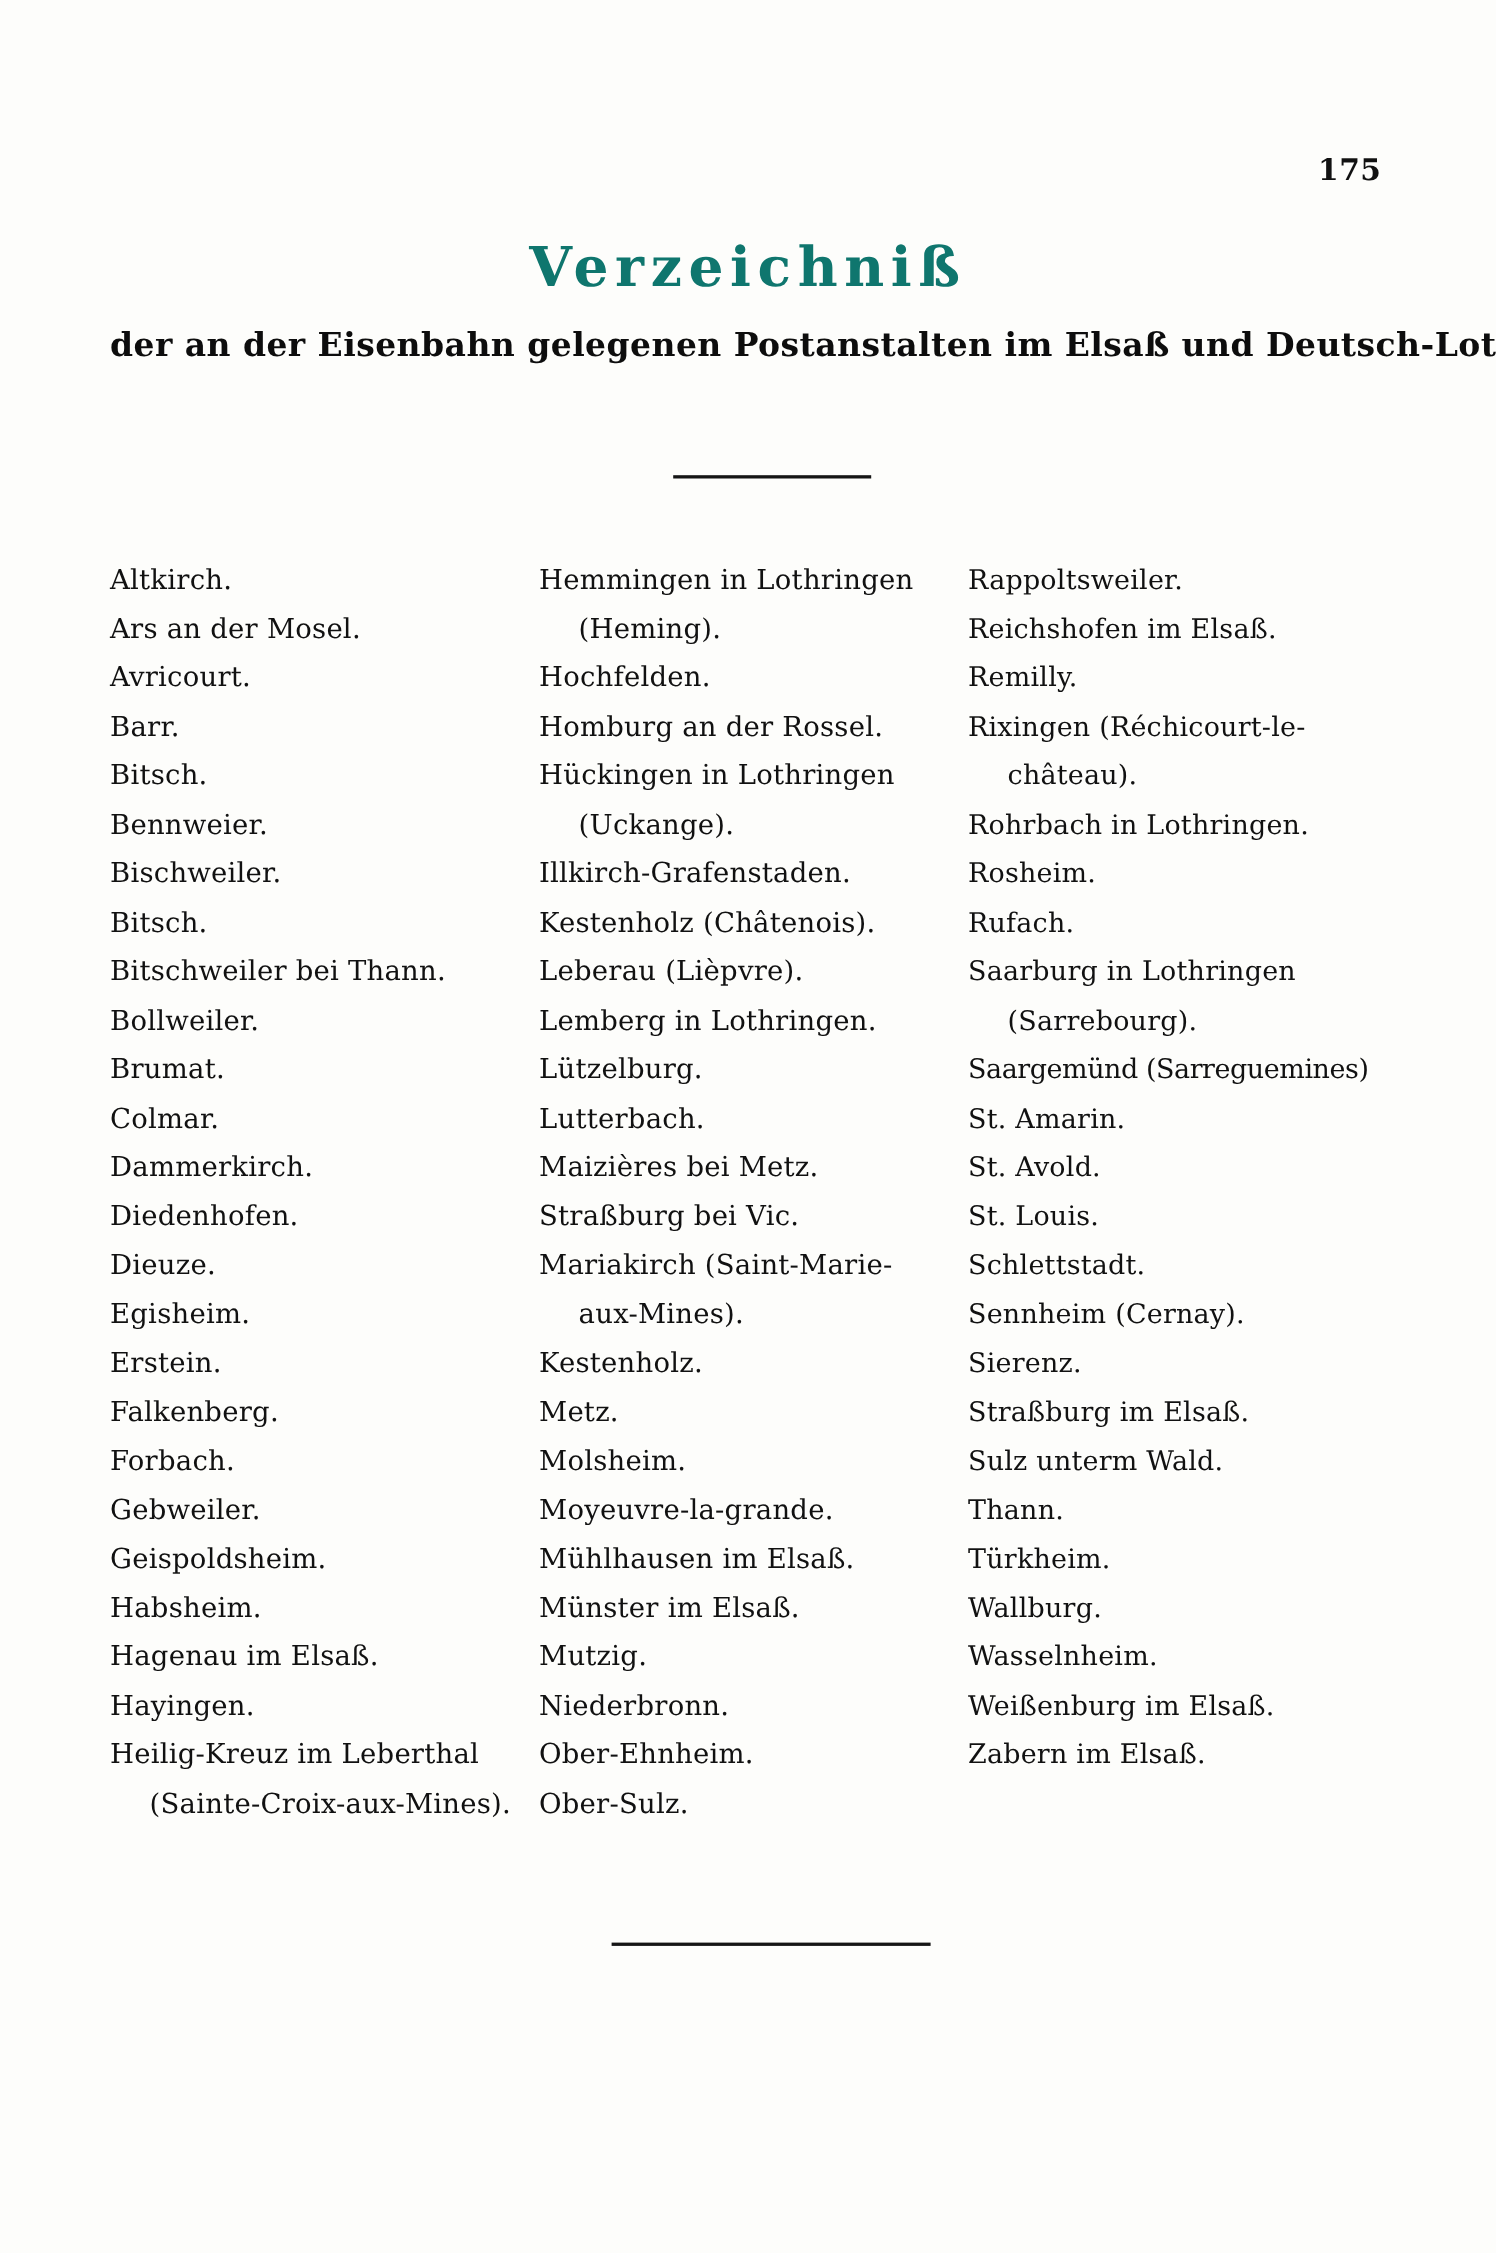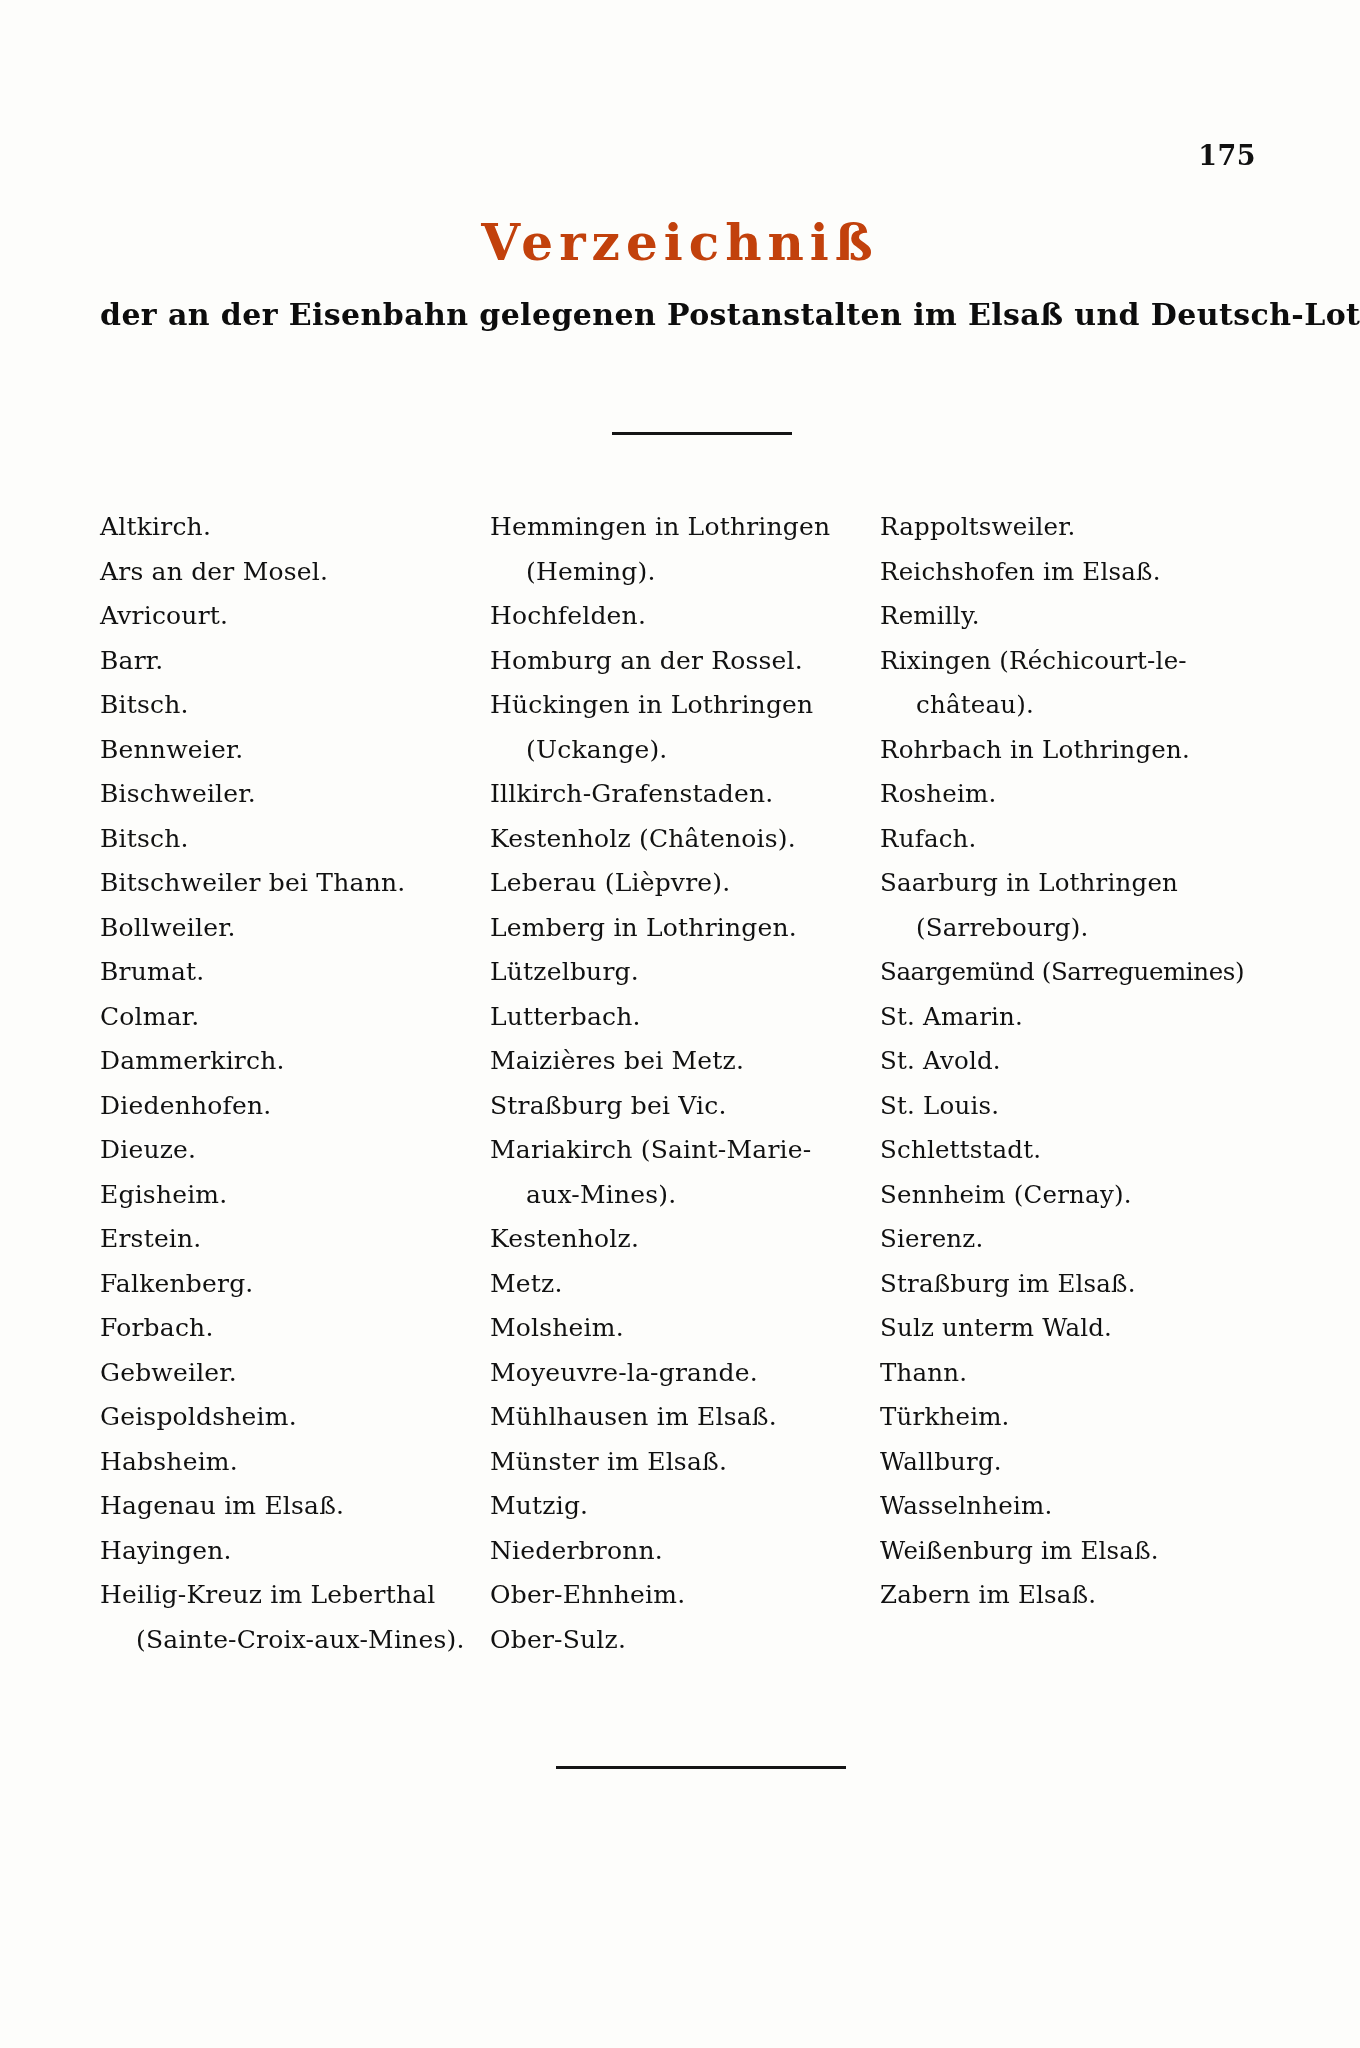--- a/index.html
+++ b/index.html
@@ -37,21 +37,21 @@
     left: 100px;
     top: 215px;
     width: 1160px;
     text-align: center;
   }
   .doc-title {
     font-family: "DejaVu Serif", serif;
     font-size: 50px;
     font-weight: 700;
     letter-spacing: 6px;
-    color: #c2410c;
+    color: #0f766e;
     line-height: 1.1;
   }
   .doc-subtitle {
     margin-top: 26px;
     font-family: "DejaVu Serif", serif;
     font-size: 30px;
     font-weight: 700;
     letter-spacing: 0.4px;
     color: #0d0d0d;
     line-height: 1.25;

